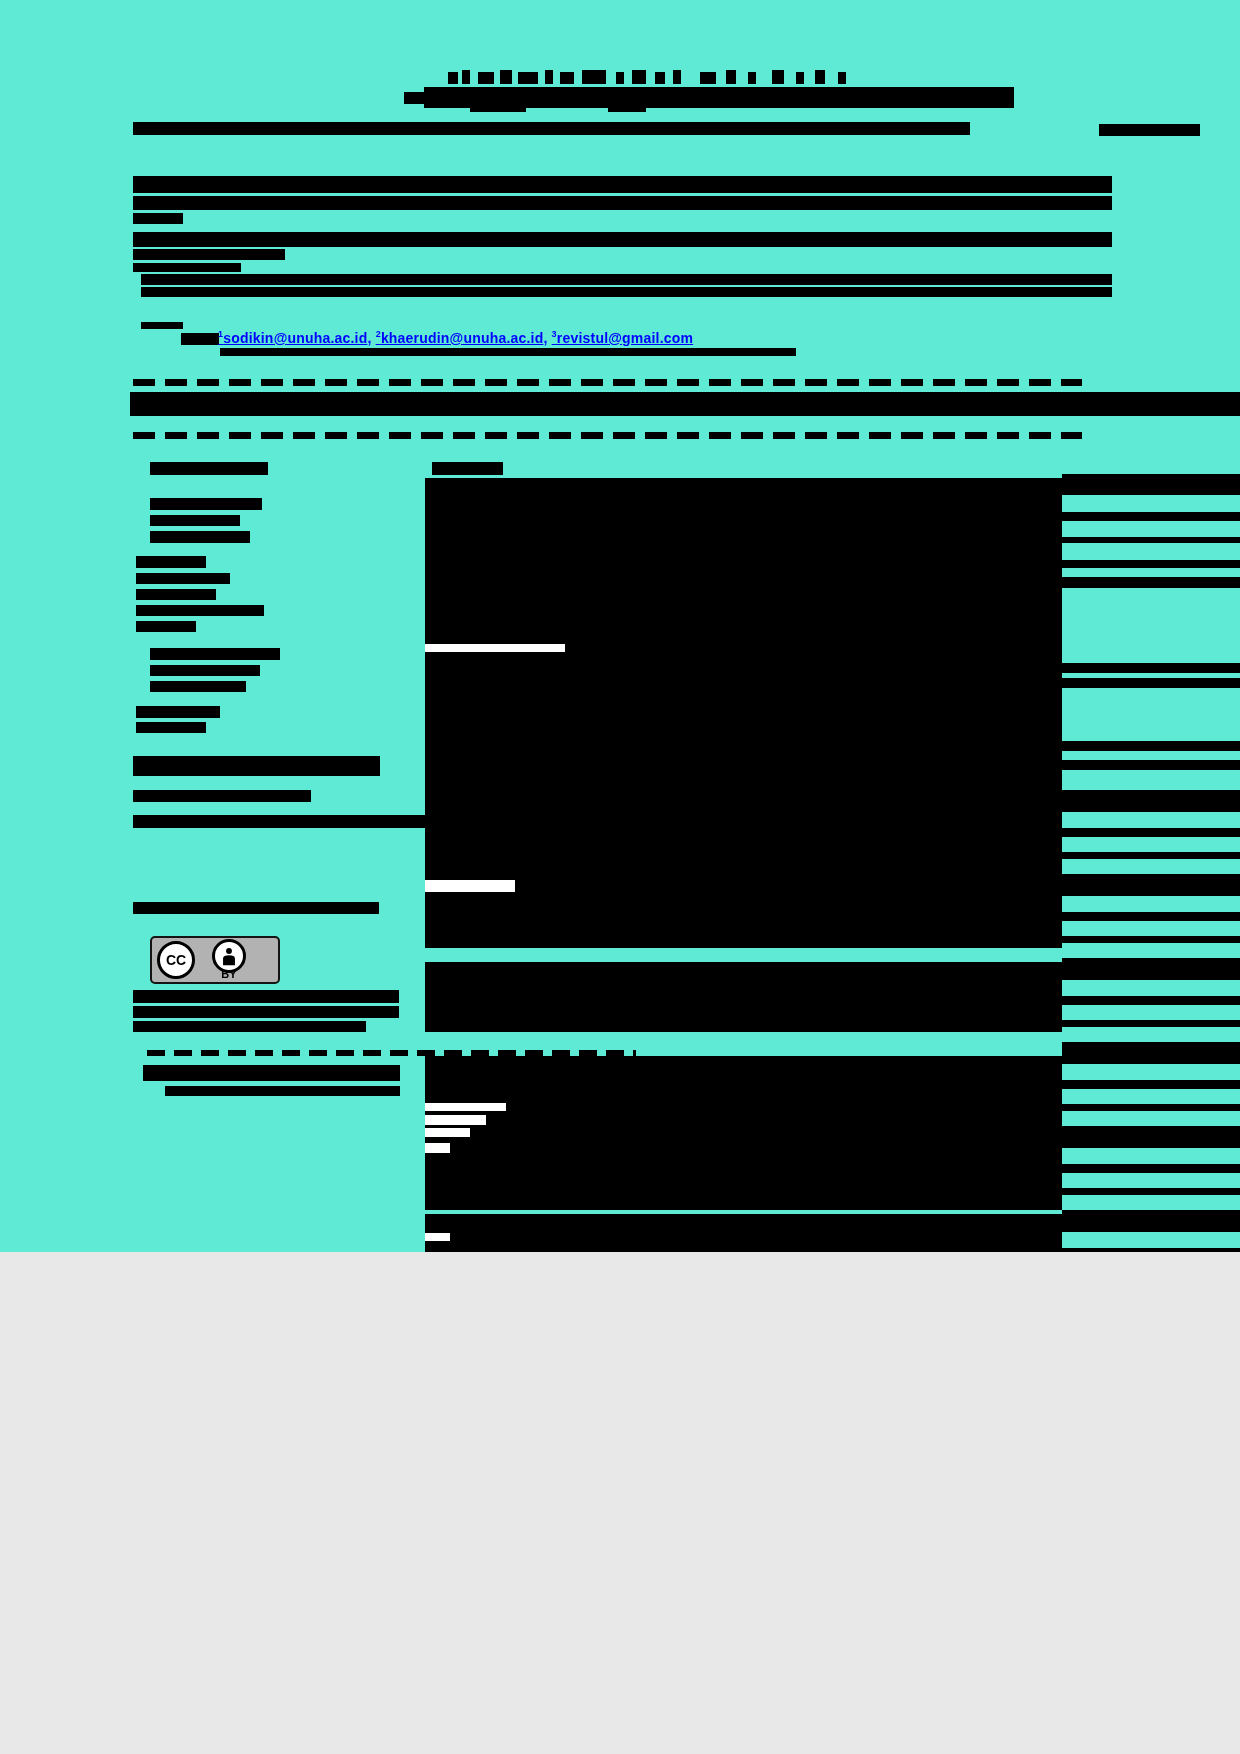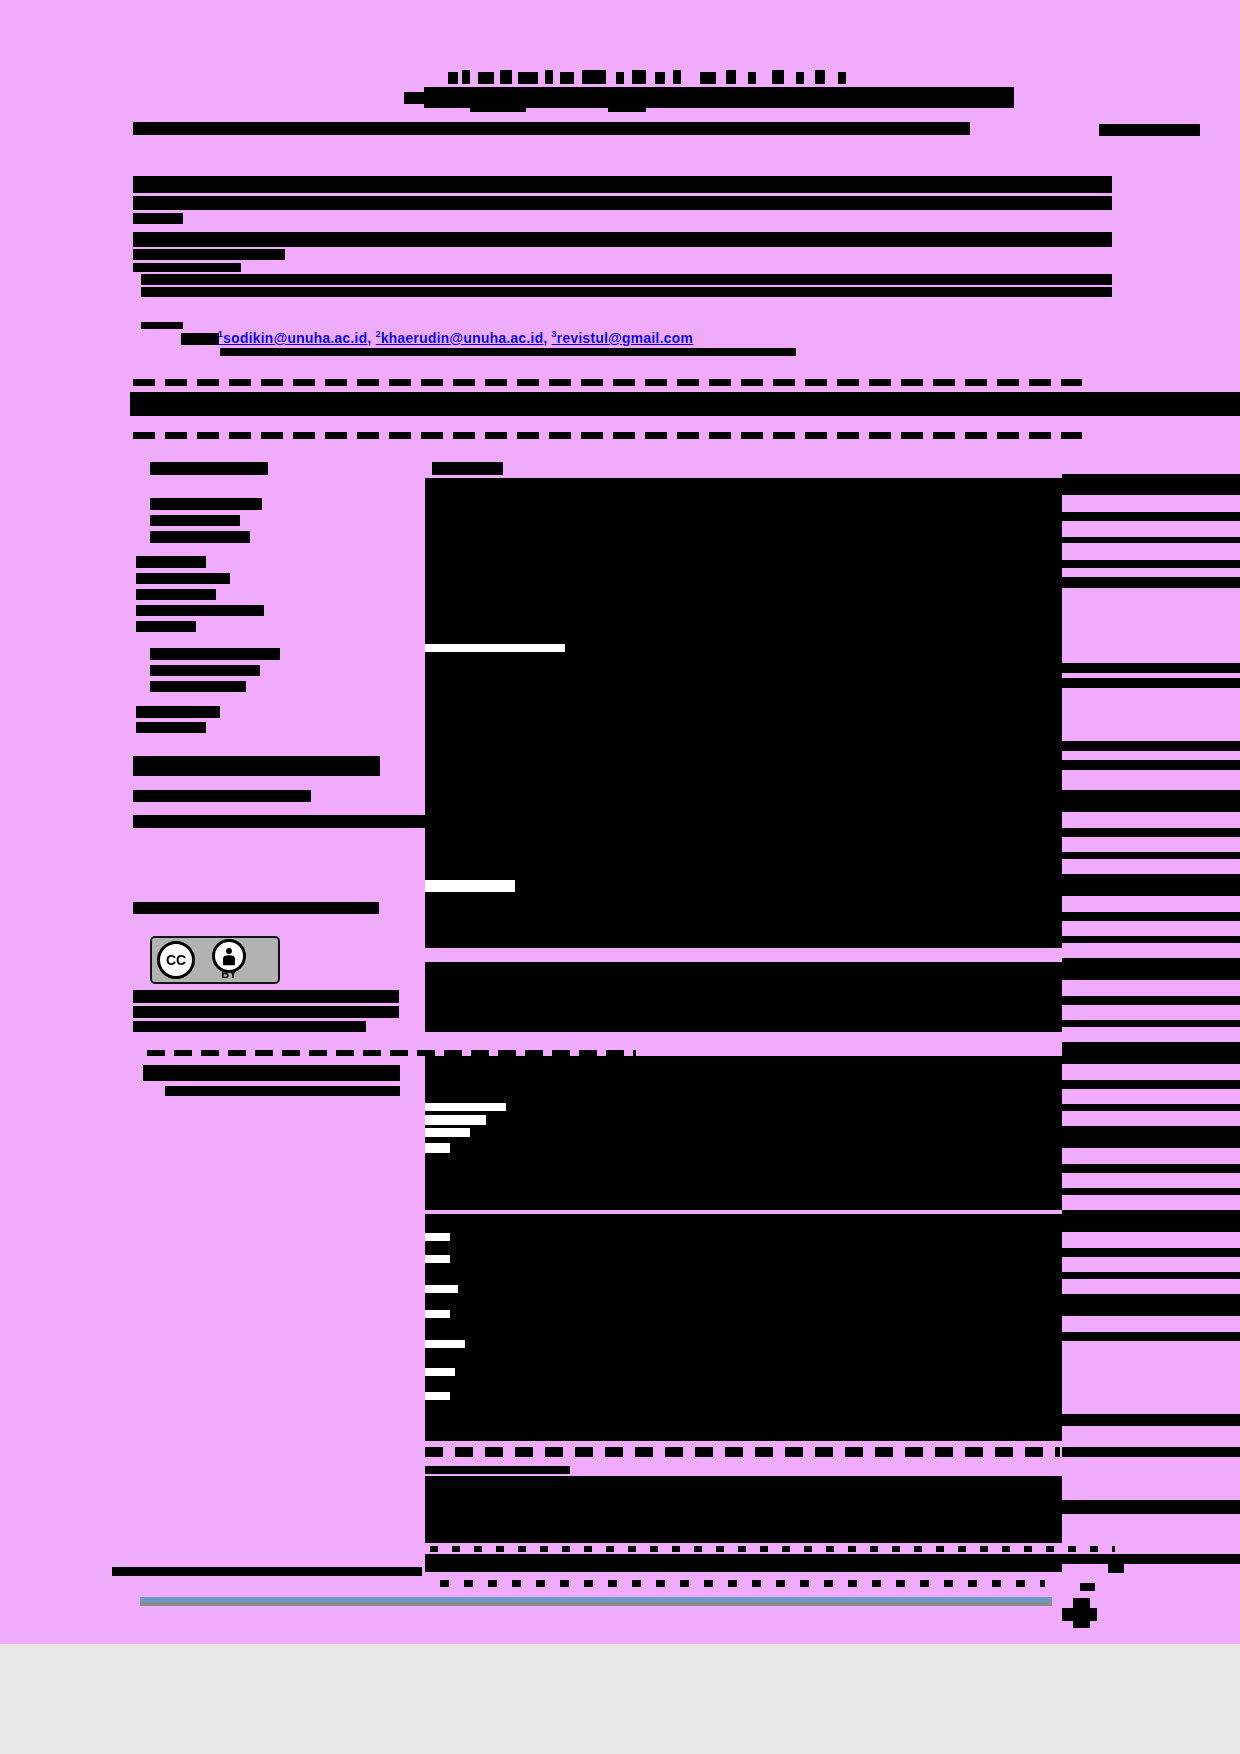--- a/index.html
+++ b/index.html
@@ -1,16 +1,16 @@
 <!DOCTYPE html>
 <html><head>
 <meta charset="utf-8">
 <style>
   html,body{margin:0;padding:0;background:#e8e8e8;font-family:"Liberation Sans",sans-serif;}
-  #page{position:relative;width:1240px;height:1644px;background:#f0abfc;margin:0 auto;overflow:hidden;}
+  #page{position:relative;width:1240px;height:1252px;background:#5eead4;margin:0 auto;overflow:hidden;}
   .rx{position:absolute;background:#000;}
   .notch{position:absolute;background:#fff;}
   .dash,.dots{position:absolute;}
   
   #email-row{position:absolute;left:218px;top:329px;height:18px;white-space:nowrap;
              font-size:14px;font-weight:bold;letter-spacing:.2px;color:#0000ff;}
   #email-row a{color:#0000ff;text-decoration:underline;}
   #email-row sup{font-size:9px;}
   .sep{text-decoration:none;}
   

